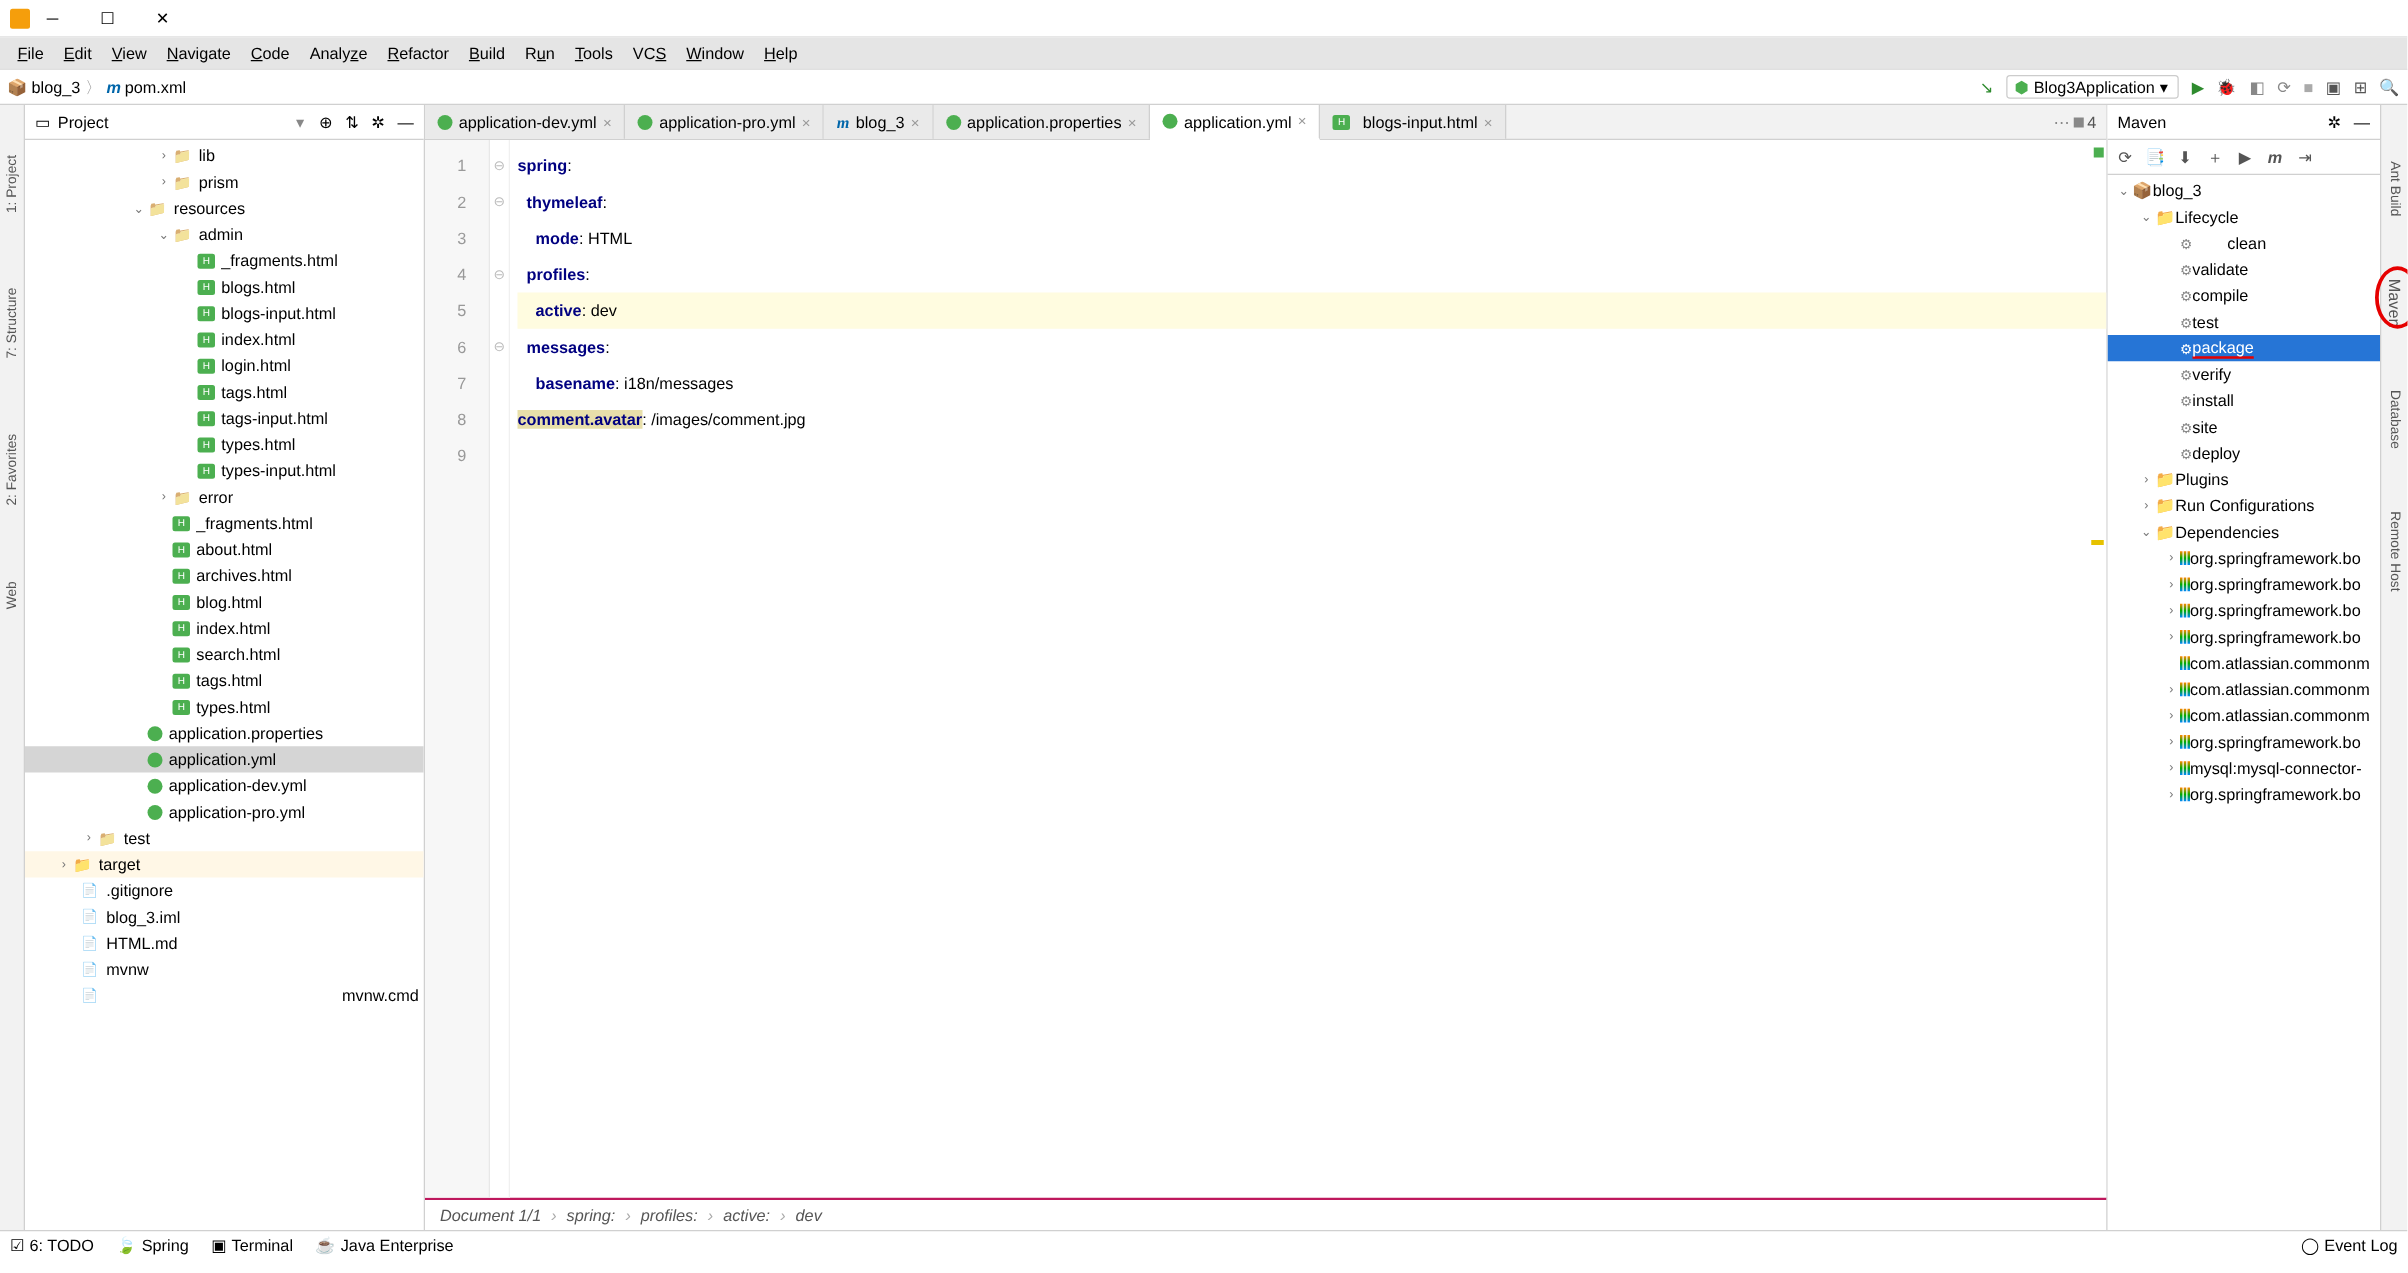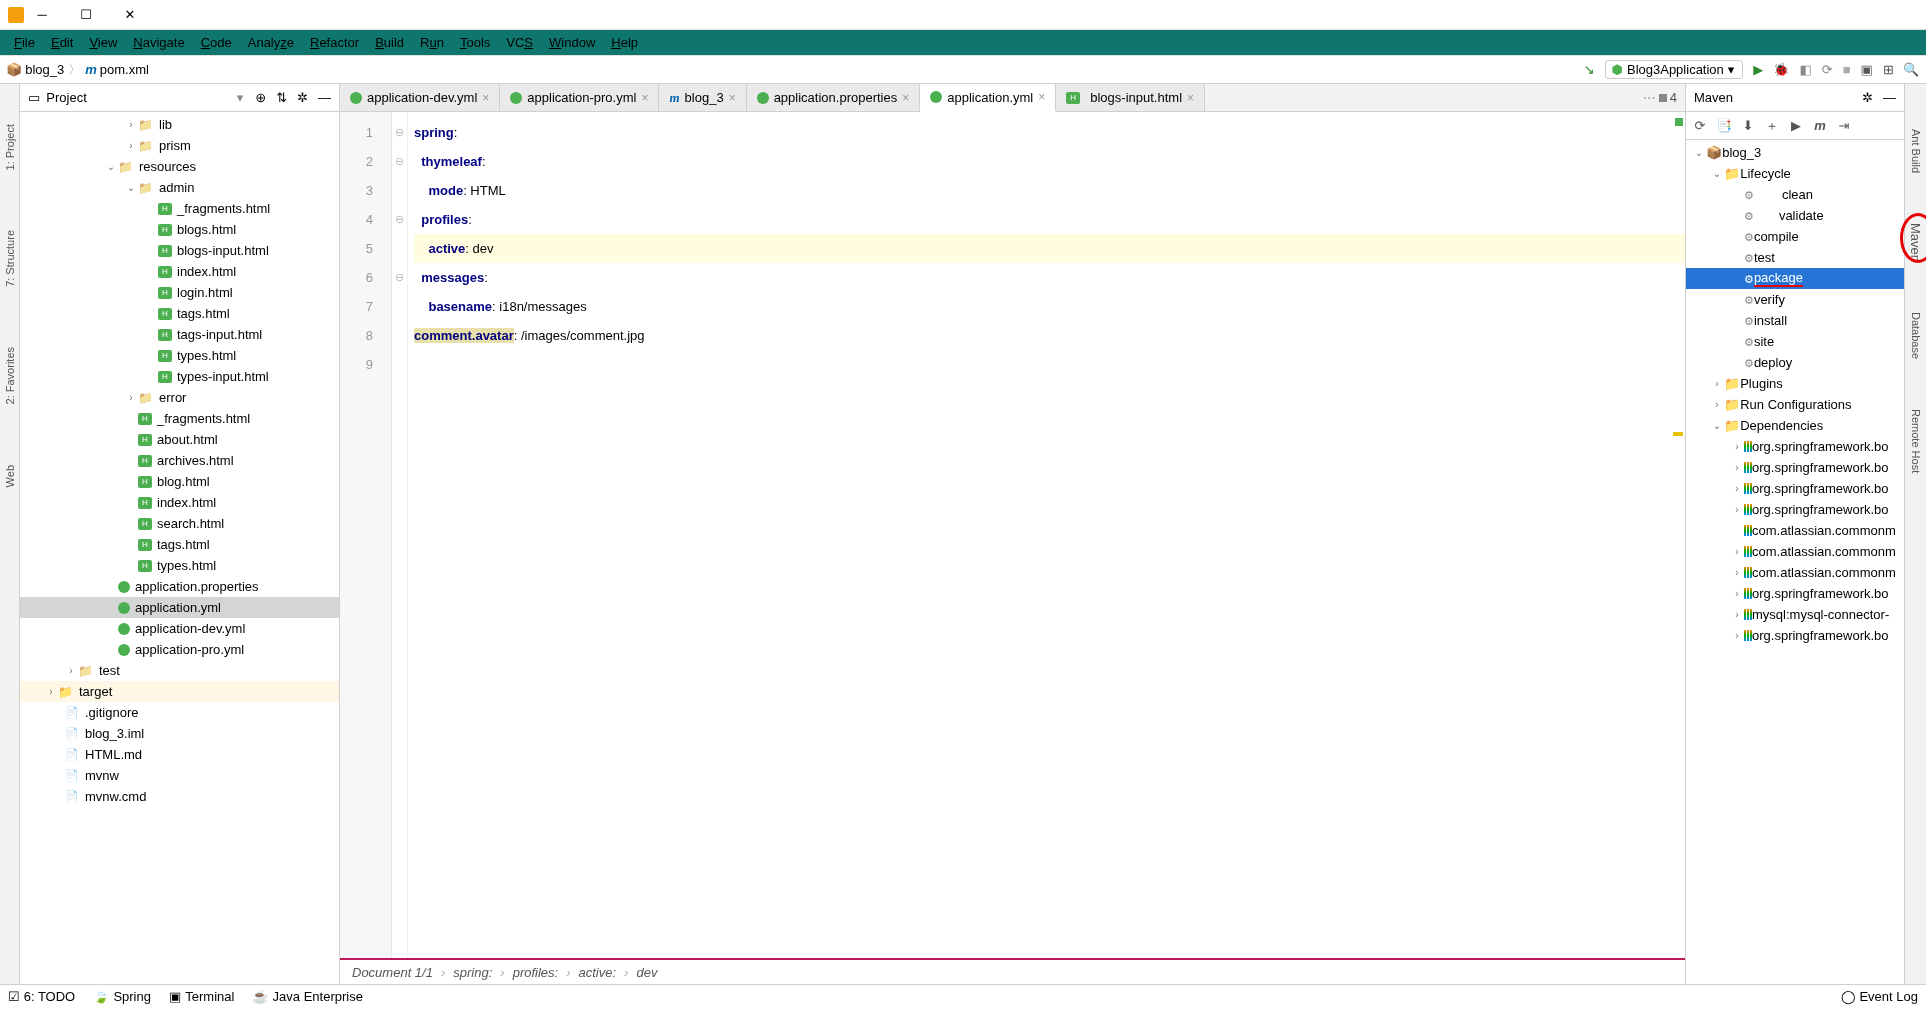--- a/index.html
+++ b/index.html
@@ -6,21 +6,21 @@
 body { background: #fff; color: #000; overflow: hidden; width: 1926px; height: 1018px; position: relative; }
 
 
 .titlebar { height: 30px; display: flex; align-items: center; padding: 0 8px; background: #fff; border-bottom: 1px solid #e0e0e0; }
 .titlebar .app-icon { width: 16px; height: 16px; background: #f59e0b; margin-right: 6px; border-radius: 2px; }
 .titlebar .title-text { flex: 1; color: #000; }
 .titlebar .win-controls { display: flex; gap: 20px; align-items: center; }
 .win-btn { width: 24px; height: 24px; display: flex; align-items: center; justify-content: center; cursor: pointer; }
 
 
-.menubar { height: 26px; display: flex; align-items: center; padding: 0 6px; background: #0f766e; border-bottom: 1px solid #e0e0e0; }
+.menubar { height: 26px; display: flex; align-items: center; padding: 0 6px; background: #e5e5e5; border-bottom: 1px solid #e0e0e0; }
 .menubar .menu-item { padding: 2px 8px; cursor: pointer; }
 .menubar .menu-item u { text-decoration: underline; }
 
 
 .navbar { height: 28px; display: flex; align-items: center; padding: 0 6px; background: #fff; border-bottom: 1px solid #d0d0d0; }
 .navbar .breadcrumb { display: flex; align-items: center; gap: 4px; flex: 1; }
 .navbar .breadcrumb .crumb { display: flex; align-items: center; gap: 3px; }
 .navbar .actions { display: flex; align-items: center; gap: 10px; }
 .nav-sep { color: #999; }
 
@@ -315,21 +315,21 @@
           <span>blog_3.iml</span>
         </div>
       <div class="tree-row" style="padding-left:44px;">
           <span class="tree-icon file-icon"></span>
           <span>HTML.md</span>
         </div>
       <div class="tree-row" style="padding-left:44px;">
           <span class="tree-icon file-icon"></span>
           <span>mvnw</span>
         </div>
-      <div class="tree-row" style="padding-left:44px;">
+      <div class="tree-row" style="padding-left:44px;justify-content:space-between;">
           <span class="tree-icon file-icon"></span>
           <span>mvnw.cmd</span>
         </div>
     </div>
   </div>
 
   <div class="editor-area">
     <div class="tabs">
       <div class="tab">
           <span class="yml-tab-icon"></span>
@@ -428,21 +428,21 @@
       <span class="ico" style="font-style:italic;font-weight:bold;">m</span>
       <span class="ico">⇥</span>
     </div>
     <div class="maven-tree">
       <div class="maven-row" style="padding-left:6px;"><span class="tree-arrow">⌄</span>📦 <span>blog_3</span></div>
       <div class="maven-row" style="padding-left:24px;"><span class="tree-arrow">⌄</span>📁 <span>Lifecycle</span></div>
       <div class="maven-row" style="padding-left:58px;gap:28px;">
           <span class="gear-icon"></span> 
           <span>clean</span>
         </div>
-      <div class="maven-row" style="padding-left:58px;gap:25px;">
+      <div class="maven-row" style="padding-left:58px;">
           <span class="gear-icon"></span> 
           <span>validate</span>
         </div>
       <div class="maven-row" style="padding-left:58px;">
           <span class="gear-icon"></span> 
           <span>compile</span>
         </div>
       <div class="maven-row" style="padding-left:58px;">
           <span class="gear-icon"></span> 
           <span>test</span>

